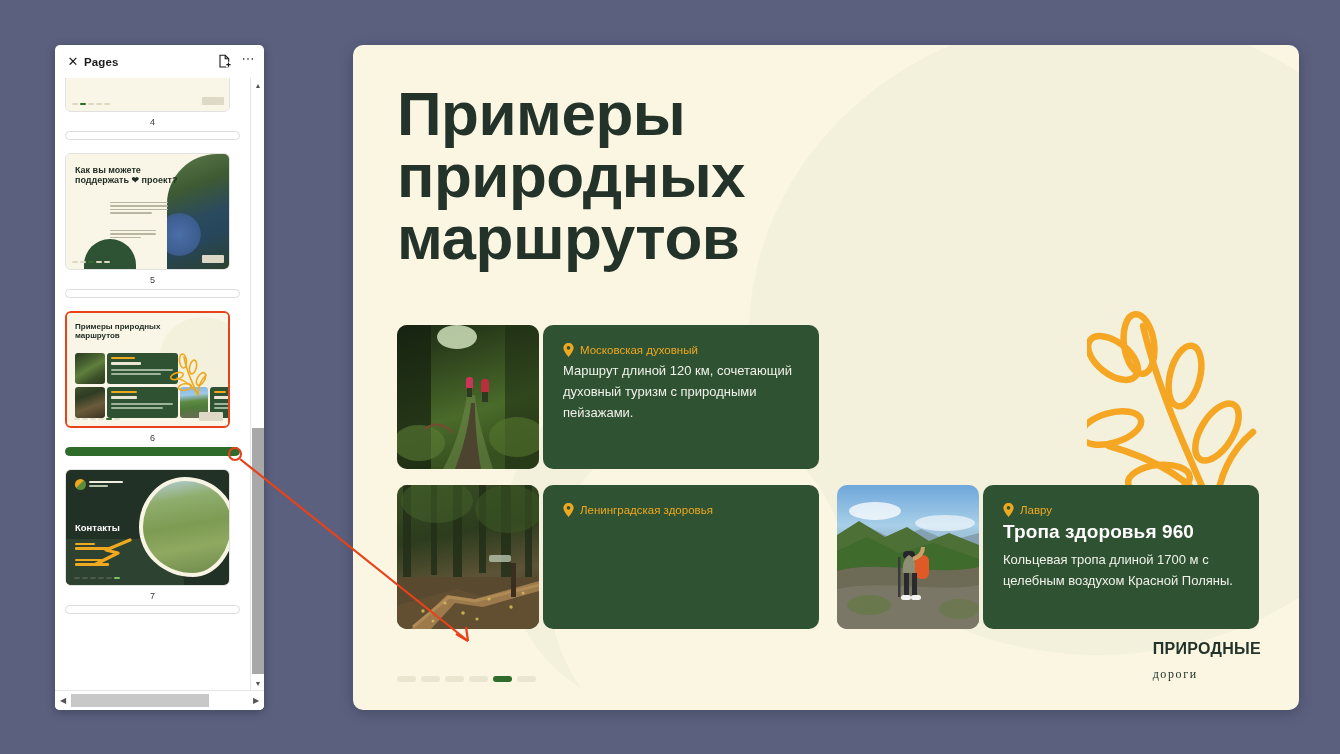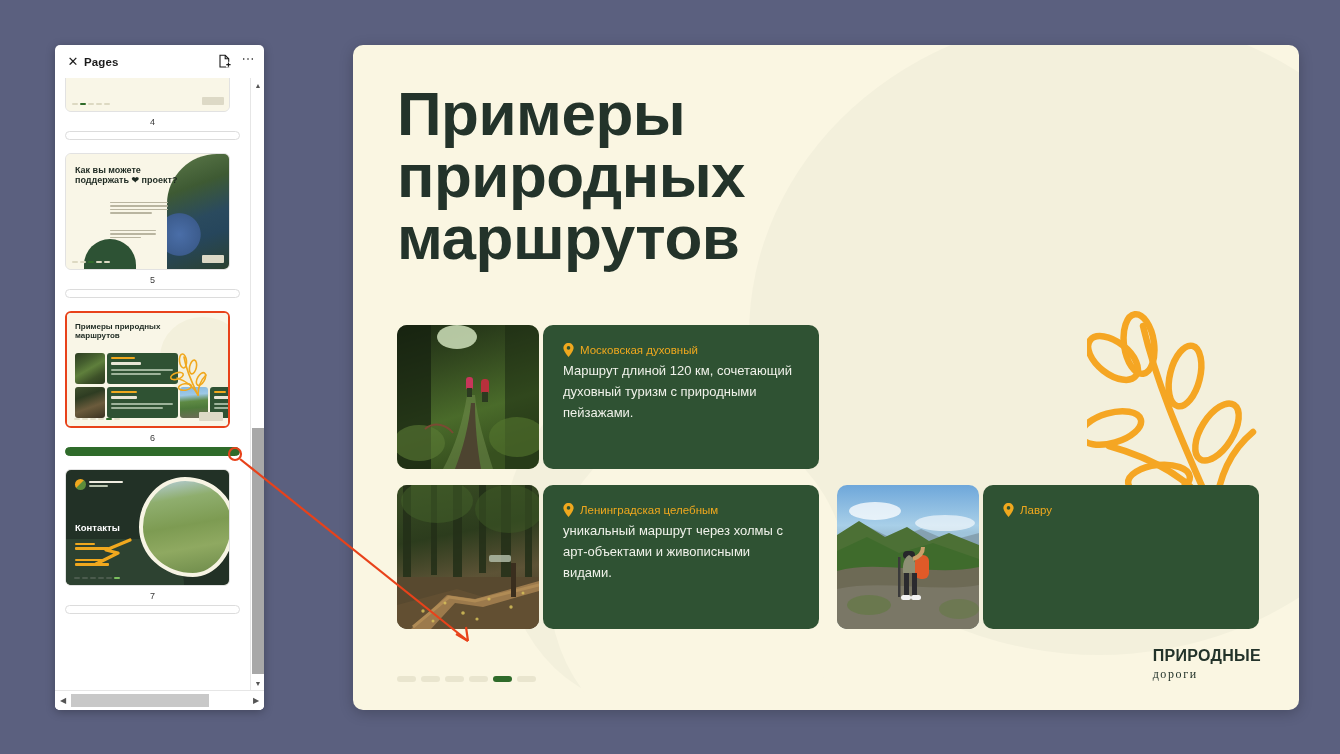--- a/index.html
+++ b/index.html
@@ -201,21 +201,21 @@
   .pin { width:11px; height:14px; flex:none; }
   .route-name { font-size:19px; font-weight:700; margin-bottom:7px; letter-spacing:.1px; line-height:1.15;}
   .route-desc { font-size:13px; line-height:1.6; color:#f0f2ea; }
 
   .wheat { position:absolute; right:42px; top:265px; width:170px; height:215px; }
   .slide-logo {
     position:absolute; right:38px; bottom:28px;
     text-align:left; color:#23332a;
   }
   .logo-main { font-size:16px; font-weight:800; letter-spacing:.3px; line-height:1;}
-  .logo-sub { font-size:12px; font-family:"Liberation Serif", serif; letter-spacing:1.6px; margin-top:3px;}
+  .logo-sub { font-size:12px; font-family:"Liberation Serif", serif; letter-spacing:1.6px; margin-top:10px;}
   .prog { position:absolute; left:44px; bottom:28px; display:flex; gap:5px; }
   .prog s { display:block; width:19px; height:6px; border-radius:4px; background:#e9e5ce;}
   .prog s.on { background:#2f6b2a; }
 
   
   .anno { position:absolute; left:0; top:0; width:1340px; height:754px; pointer-events:none; }
 </style>
 </head>
 <body>
 
@@ -521,23 +521,22 @@
             </svg>
           </div>
           <div class="route-card card-w2">
             <div class="region">
               <span class="pin">
                 <svg viewBox="0 0 11 14" width="11" height="14">
                   <path d="M5.5 0 C2.5 0 0.4 2.1 0.4 5 C0.4 8.3 5.5 14 5.5 14 C5.5 14 10.6 8.3 10.6 5 C10.6 2.1 8.5 0 5.5 0 Z" fill="#f0a81e"></path>
                   <circle cx="5.5" cy="4.9" r="1.8" fill="#2f5233"></circle>
                 </svg>
               </span>
-              <span>Ленинградская целебным</span>
+              <span>Ленинградская здоровья</span>
             </div>
-            <div class="route-desc">уникальный маршрут через холмы с арт-объектами и живописными видами.</div>
           </div>
         </div>
 
         <div class="route-pair">
           <div class="route-photo">
             <svg viewBox="0 0 142 144" width="142" height="144" preserveAspectRatio="none">
               <defs>
                 <linearGradient id="g3" x1="0" y1="0" x2="0" y2="1">
                   <stop offset="0" stop-color="#6ea7da"></stop>
                   <stop offset="0.28" stop-color="#a8cfe8"></stop>
@@ -570,20 +569,22 @@
           <div class="route-card card-w3">
             <div class="region">
               <span class="pin">
                 <svg viewBox="0 0 11 14" width="11" height="14">
                   <path d="M5.5 0 C2.5 0 0.4 2.1 0.4 5 C0.4 8.3 5.5 14 5.5 14 C5.5 14 10.6 8.3 10.6 5 C10.6 2.1 8.5 0 5.5 0 Z" fill="#f0a81e"></path>
                   <circle cx="5.5" cy="4.9" r="1.8" fill="#2f5233"></circle>
                 </svg>
               </span>
               <span>Лавру</span>
             </div>
+            <div class="route-name">Тропа здоровья 960</div>
+            <div class="route-desc">Кольцевая тропа длиной 1700 м с целебным воздухом Красной Поляны.</div>
           </div>
         </div>
       </div>
 
     </div>
 
     <div class="prog">
       <s></s>
       <s></s>
       <s></s>

